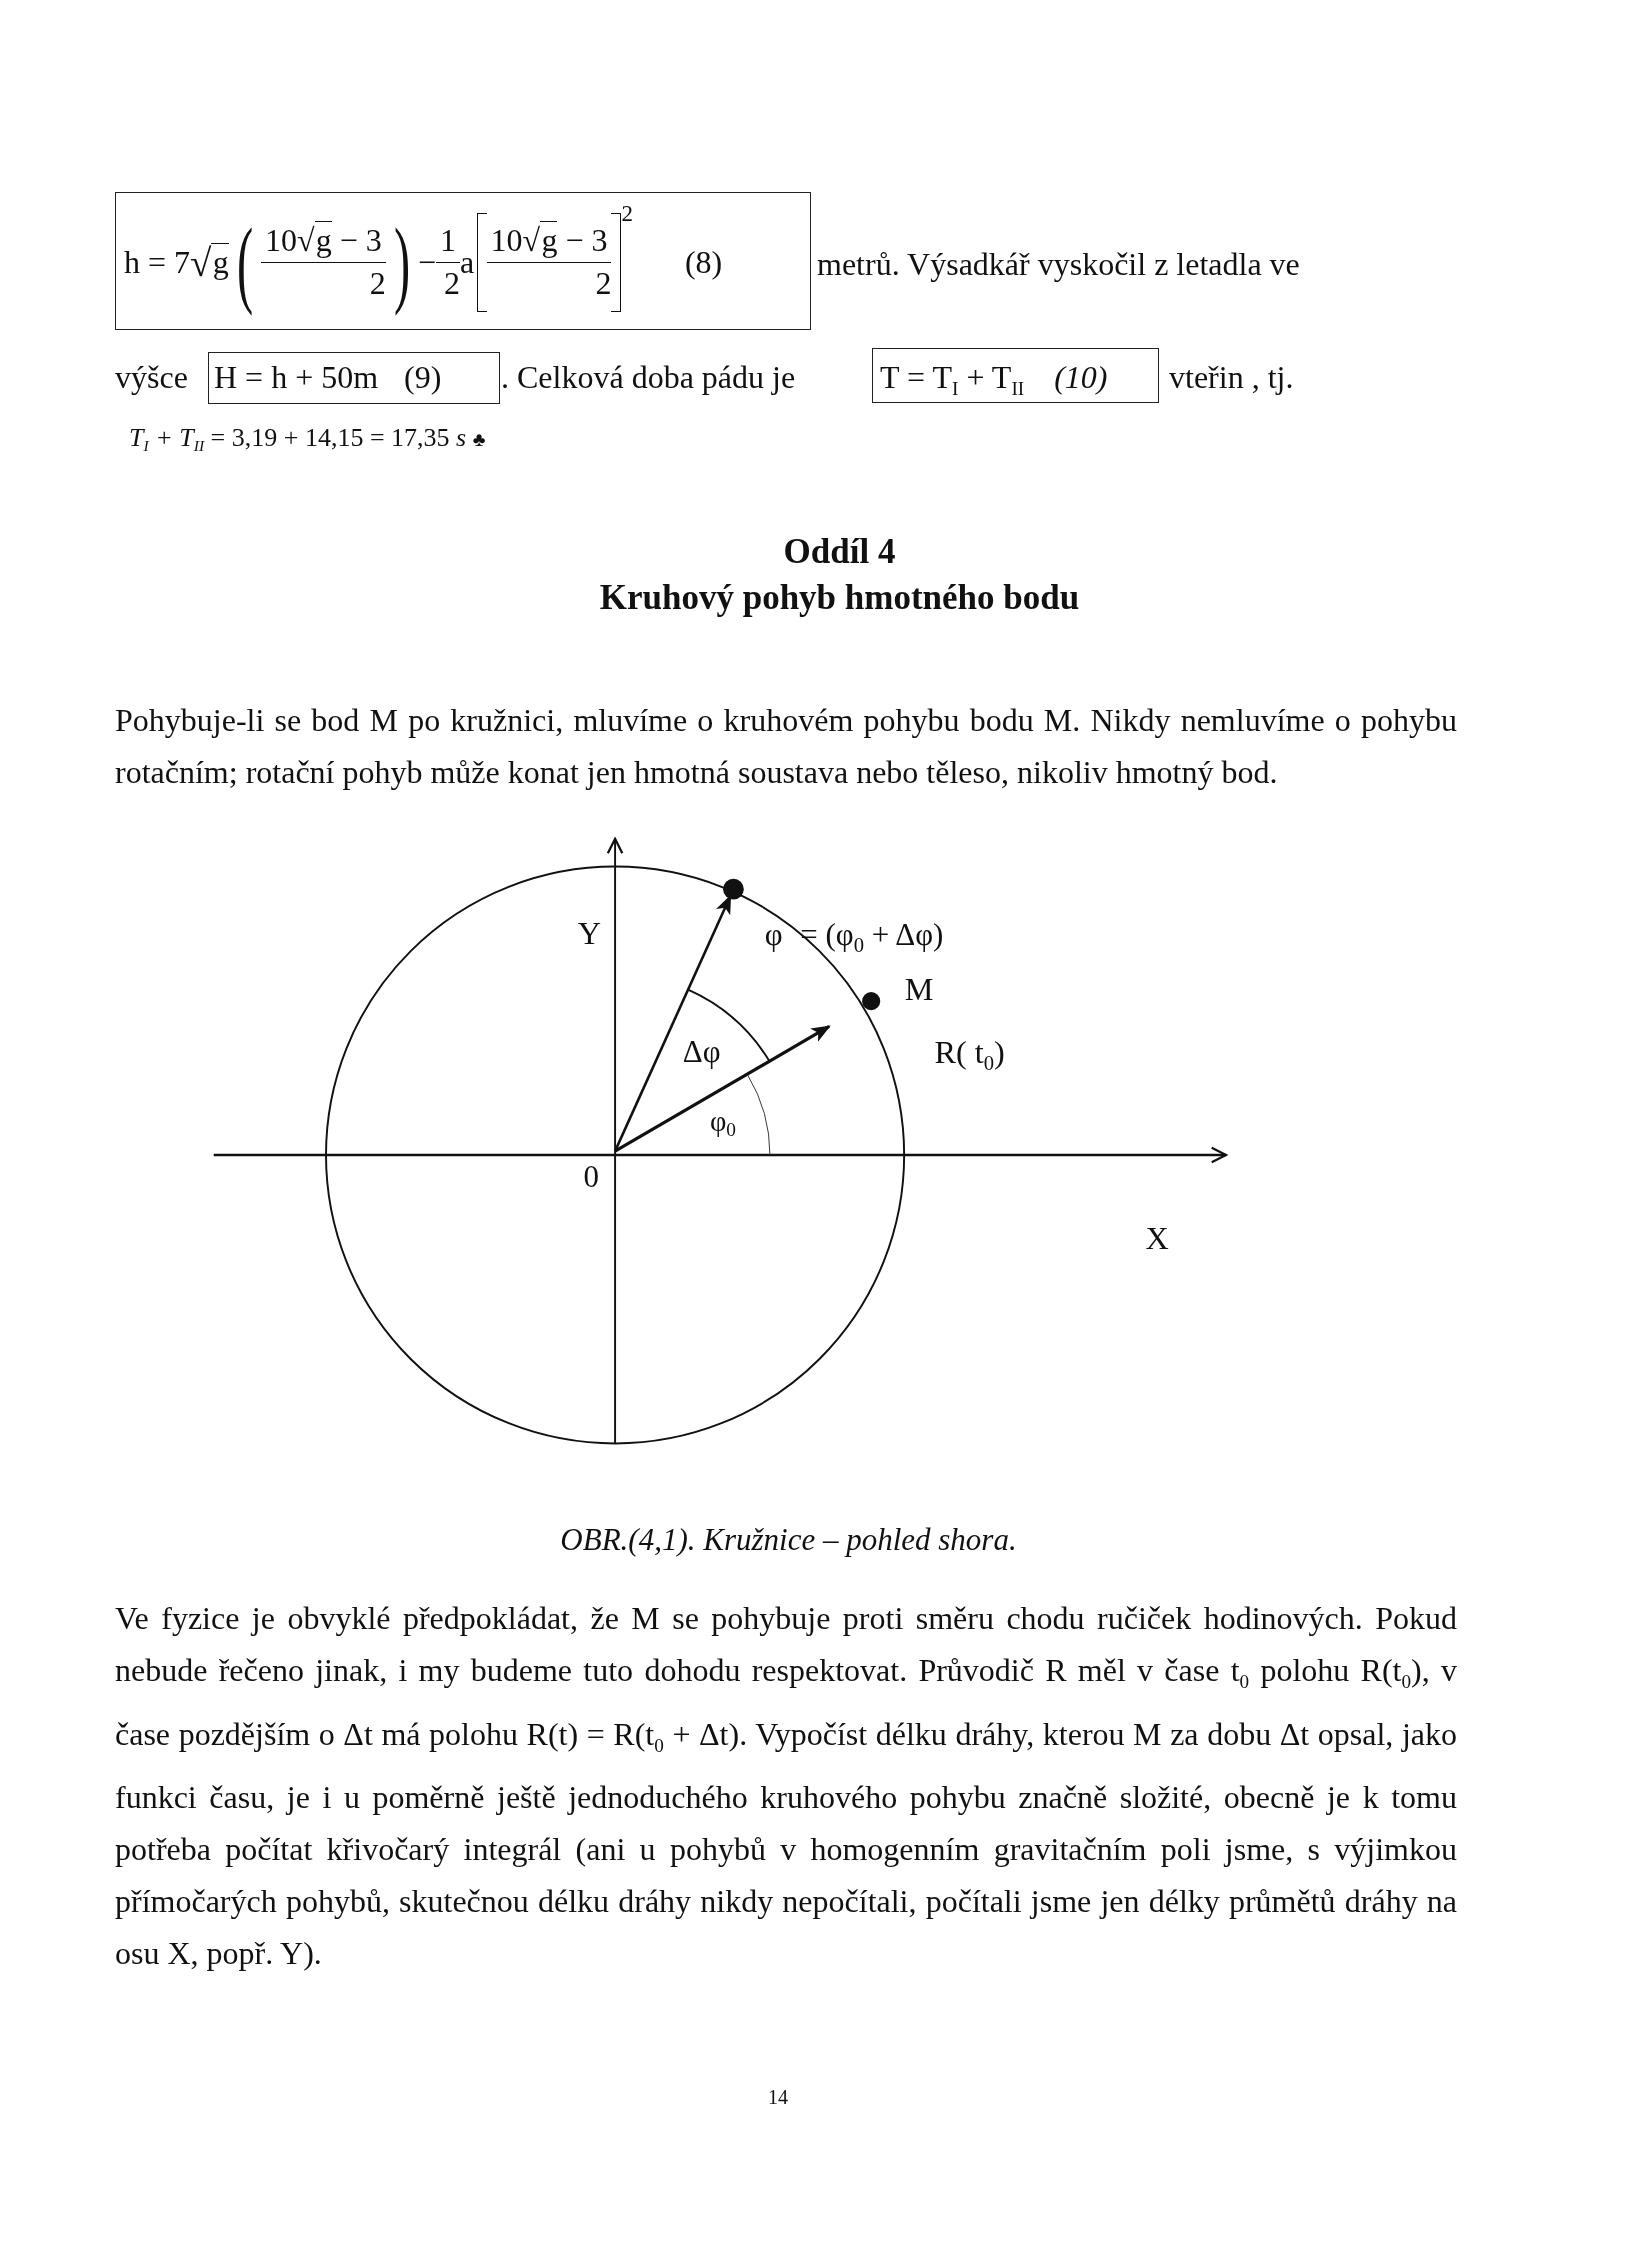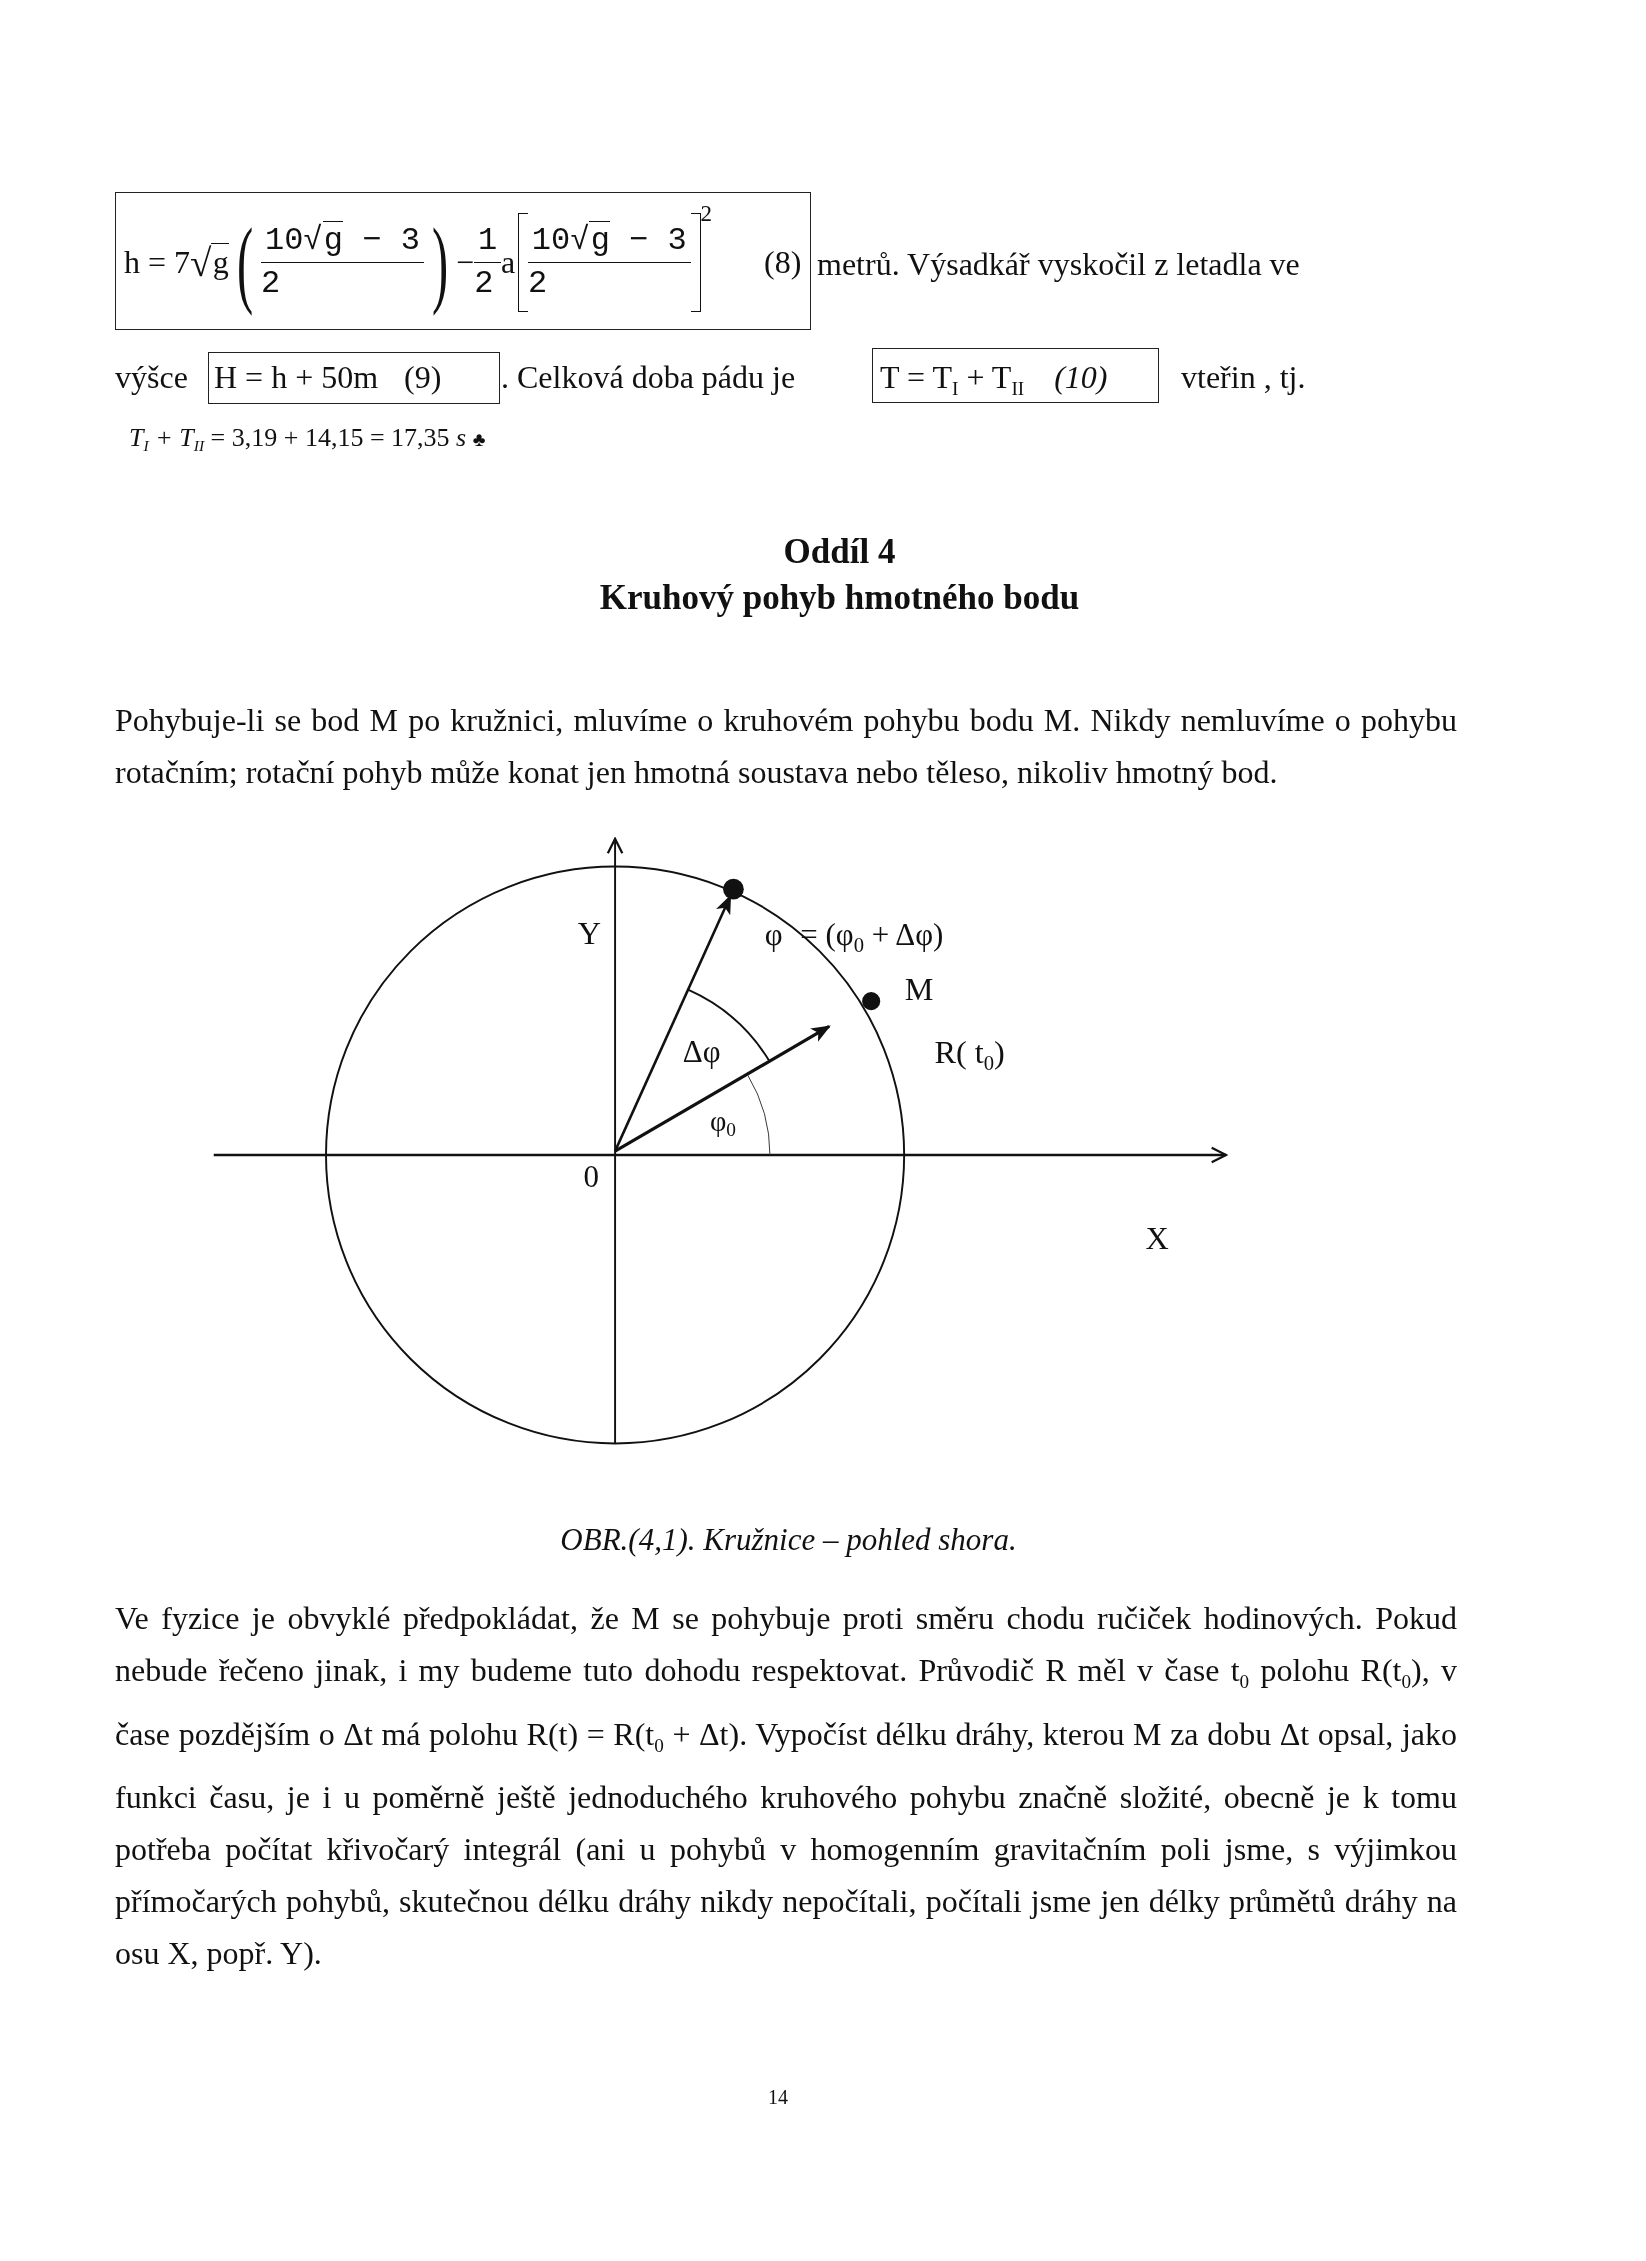--- a/index.html
+++ b/index.html
@@ -2,21 +2,21 @@
 <html style="font-size:10.3px"><head>
 <meta charset="utf-8">
 <style>
   html, body { margin: 0; padding: 0; background: #ffffff; }
   body { width: 1647px; height: 2261px; position: relative; overflow: hidden;
          font-family: "Liberation Serif", "DejaVu Serif", serif; color: #111; }
   .abs { position: absolute; white-space: nowrap; }
   .txt { font-size: 32px; line-height: 1; }
   .box { position: absolute; border: 1.9px solid #222; }
   .eq { font-size: 32px; }
-  .frac { display: inline-flex; flex-direction: column; align-items: flex-start; vertical-align: middle; font-family: Liberation Mono, monospace; }
+  .frac { display: inline-flex; flex-direction: column; align-items: flex-end; vertical-align: middle; }
   .frac .num { padding: 0 3.9px 2.6px; border-bottom: 1.9px solid #111; }
   .frac .den { padding-top: 2.6px; }
   .sqrt { border-top: 1.9px solid #111; padding-left: 1.3px; }
   .rad { font-size: 39px; }
   sub { font-size: 60%; vertical-align: -0.35em; }
   .heading { font-weight: bold; font-size: 35px; text-align: center; width: 1647px; left: 0; padding-left: 16px; }
   .para { position: absolute; left: 115px; width: 1342px; font-size: 32px; line-height: 52px;
           text-align: justify; white-space: normal; }
   .caption { font-style: italic; font-size: 31px; }
   .ital { font-style: italic; }
@@ -56,21 +56,21 @@
 <div class="abs txt" style="left:115px; top:361px;">výšce</div>
 <div class="box" style="left:208px; top:352px; width:290px; height:50px;"></div>
 <div class="abs txt" style="left:214px; top:361px;">
   <span>H = h + 50m</span><span style="margin-left:26px;">(9)</span>
 </div>
 <div class="abs txt" style="left:501px; top:361px;">. Celková doba pádu je</div>
 <div class="box" style="left:872px; top:348px; width:285px; height:53px;"></div>
 <div class="abs txt" style="left:880px; top:361px;">
   <span>T = T</span><sub>I</sub><span> + T</span><sub>II</sub><span style="margin-left:30px;font-style:italic;">(10)</span>
 </div>
-<div class="abs txt" style="left:1169px; top:361px;margin-left:12px;">vteřin , tj.</div>
+<div class="abs txt" style="left:1169px; top:361px;">vteřin , tj.</div>
 
 <div class="abs" style="left:129px; top:423px; font-size:26px;">
   <span class="ital">T</span><sub class="ital">I</sub><span class="ital"> + T</span><sub class="ital">II</sub><span> = 3,19 + 14,15 = 17,35 </span><span class="ital">s</span>
   <span style="font-size:19.4px;">♣</span>
 </div>
 
 <div class="abs heading" style="top:532px;">Oddíl 4</div>
 <div class="abs heading" style="top:578px;">Kruhový pohyb hmotného bodu</div>
 
 <div class="para" style="top:694px;">Pohybuje-li  se bod M po kružnici, mluvíme o kruhovém pohybu bodu M. Nikdy nemluvíme o pohybu rotačním; rotační pohyb může konat jen hmotná soustava nebo těleso, nikoliv hmotný bod.</div>

